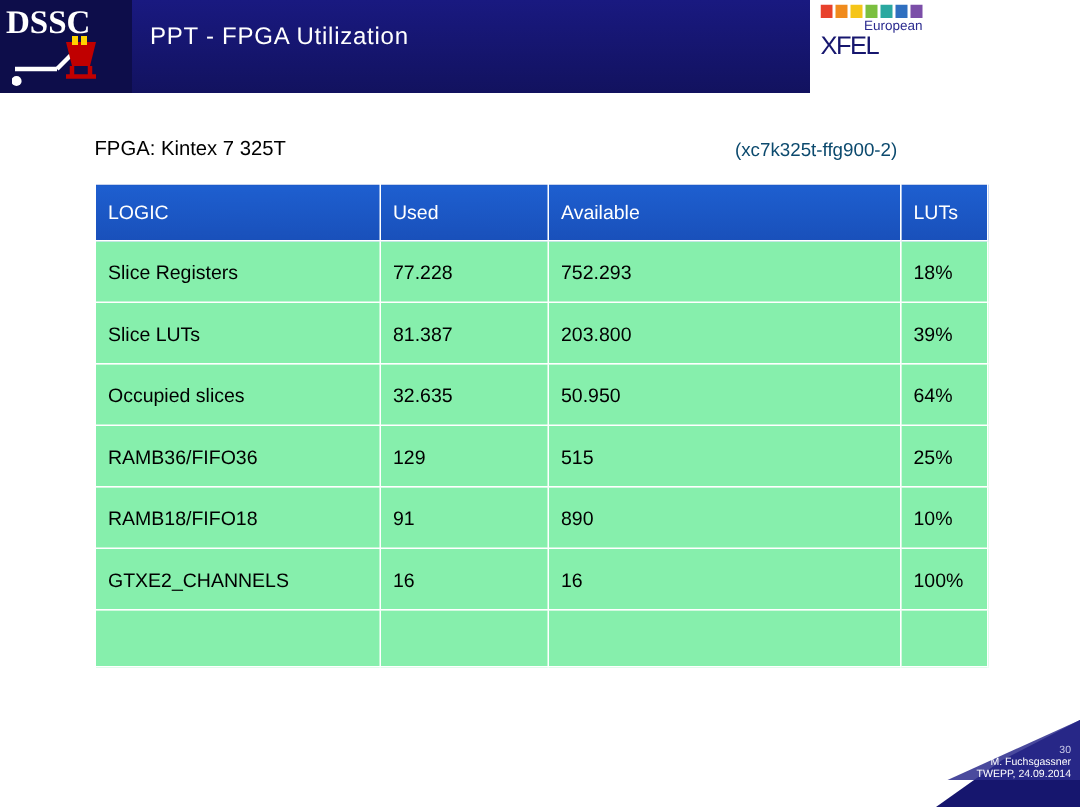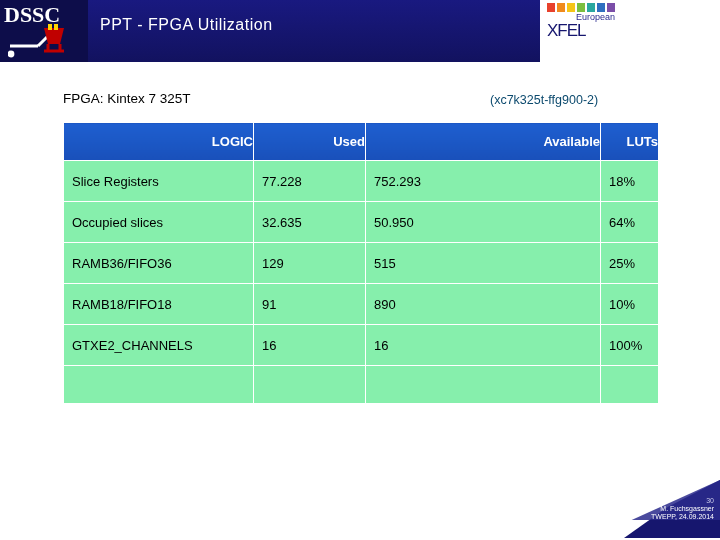--- a/index.html
+++ b/index.html
@@ -127,23 +127,22 @@
     text-align: left;
     vertical-align: middle;
     font-size: 13px;
     padding: 0 0 0 8px;
     border: 1px solid #ffffff;
   }
   table.util thead th {
     background: #1a56c4;
     background: linear-gradient(to bottom, #1e5fd0 0%, #1950ba 100%);
     color: #ffffff;
-    font-weight: bold;
+    font-weight: normal;
     height: 38px;
-    text-align: right;
   }
   table.util tbody td {
     background: #86efac;
     color: #000000;
     height: 41px;
   }
   table.util tbody tr.blank td {
     height: 38px;
   }
   col.c-logic { width: 190px; }
@@ -253,20 +252,26 @@
       </tr>
     </thead>
     <tbody>
       <tr>
         <td>Slice Registers</td>
         <td>77.228</td>
         <td>752.293</td>
         <td>18%</td>
       </tr>
       <tr>
+        <td>Slice LUTs</td>
+        <td>81.387</td>
+        <td>203.800</td>
+        <td>39%</td>
+      </tr>
+      <tr>
         <td>Occupied slices</td>
         <td>32.635</td>
         <td>50.950</td>
         <td>64%</td>
       </tr>
       <tr>
         <td>RAMB36/FIFO36</td>
         <td>129</td>
         <td>515</td>
         <td>25%</td>

